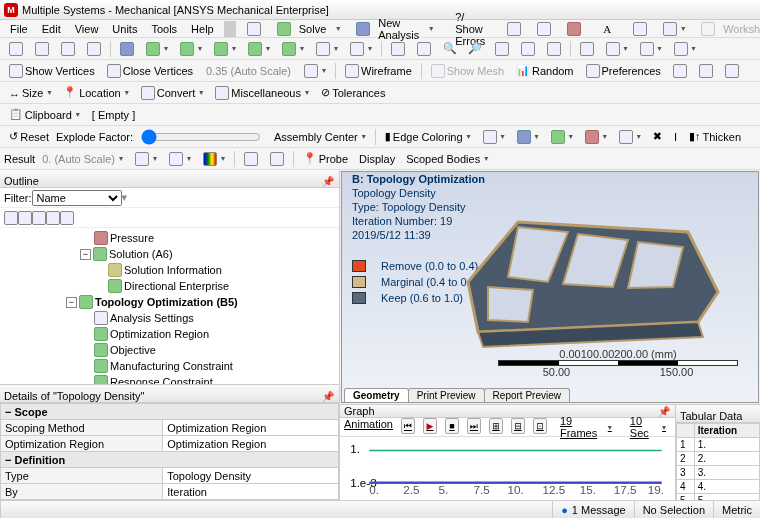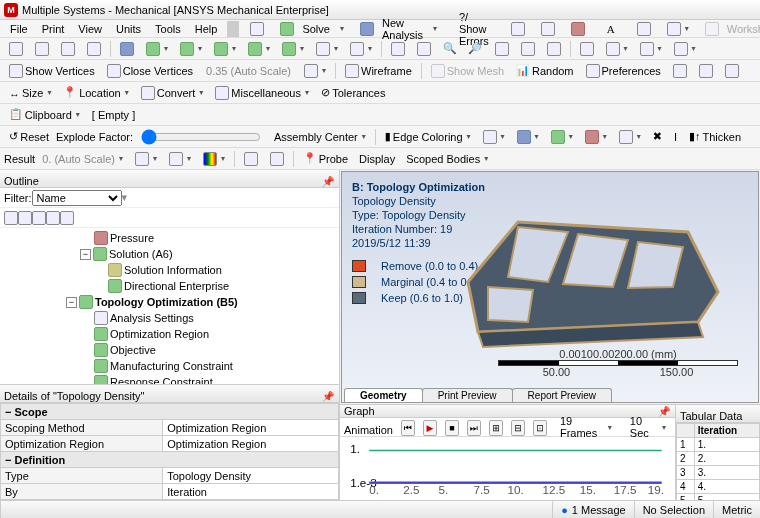--- a/index.html
+++ b/index.html
@@ -27,57 +27,57 @@
 .tree-row { display:flex; align-items:center; height:16px; gap:2px; white-space:nowrap; }
 .tree-row .tog { width:11px; height:11px; border:1px solid #888; text-align:center; line-height:9px; font-size:9px; background:#fff; }
 .ind1 { padding-left:14px; } .ind2 { padding-left:28px; } .ind3 { padding-left:42px; } .ind4 { padding-left:56px; }
 .details { border-top:1px solid #ccc; }
 .details table { width:100%; border-collapse:collapse; }
 .details td { border:1px solid #ccc; padding:1px 4px; height:16px; background:#fff; }
 .details td.k { background:#f4f4f4; width:48%; }
 .details .section td { background:#e8e8e8; font-weight:bold; }
 .viewport-col { flex:1; display:flex; flex-direction:column; }
 .viewport { flex:1; position:relative; background:linear-gradient(#d0d8e8,#eef2f8); border:1px solid #999; margin:1px; overflow:hidden; }
-.vp-info { position:absolute; top:8px; left:10px; color:#036; line-height:14px; }
+.vp-info { position:absolute; top:0; left:10px; color:#036; line-height:14px; }
 .vp-info .t1 { font-weight:bold; }
 .legend { position:absolute; top:86px; left:10px; }
 .legend-row { display:flex; align-items:center; gap:15px; height:16px; color:#036; }
 .swatch { width:14px; height:12px; border:1px solid #333; }
 .model-svg { position:absolute; right:20px; top:20px; width:300px; height:180px; }
 .scale { position:absolute; bottom:24px; right:20px; text-align:right; font-size:10px; color:#333; }
 .scale .bar { width:240px; height:6px; background:#fff; border:1px solid #333; position:relative; }
 .scale .bar span.b { position:absolute; top:0; height:100%; background:#000; }
 .scale .ticks { display:flex; justify-content:center; width:240px; }
 .vp-tabs { position:absolute; bottom:0; left:2px; display:flex; }
-.vp-tab { border:1px solid #999; border-bottom:none; background:#eee; padding:1px 15px; font-size:10px; border-radius:3px 3px 0 0; margin-right:-1px;margin-top:23px; }
+.vp-tab { border:1px solid #999; border-bottom:none; background:#eee; padding:1px 8px; font-size:10px; border-radius:3px 3px 0 0; margin-right:-1px;margin-top:23px; }
 .vp-tab.active { background:#fff; font-weight:bold; }
 .bottom-row { display:flex; height:96px; border-top:1px solid #ccc; }
 .graph-pane { flex:1; display:flex; flex-direction:column; border-right:1px solid #ccc; background:#fff; }
 .tabdata-pane { width:84px; background:#fff; }
-.anim-bar { height:20px; display:flex; align-items:flex-end; gap:8px; padding:0 4px; border-bottom:1px solid #ddd; }
+.anim-bar { height:20px; display:flex; align-items:flex-start; gap:8px; padding:0 4px; border-bottom:1px solid #ddd;text-decoration:underline; }
 .anim-bar .abtn { width:16px; height:16px; border:1px solid #aaa; background:#f5f5f5; display:flex; align-items:center; justify-content:center; font-size:9px; border-radius:2px; }
 .graph-plot { flex:1; position:relative; padding:4px 8px; }
 .graph-plot svg { width:100%; height:100%; }
 .tabdata-pane table { width:100%; border-collapse:collapse; }
 .tabdata-pane td,.tabdata-pane th { border:1px solid #ccc; padding:0 3px; height:14px; font-size:10px; text-align:left; background:#fff; }
 .tabdata-pane th { background:#eee; }
 .statusbar { position:absolute; bottom:0; left:0; right:0; height:18px; background:linear-gradient(#fafafa,#e6e6e6); border-top:1px solid #ccc; display:flex; align-items:center; font-size:11px; }
 .statusbar .cell { border-left:1px solid #ccc; padding:0 8px; height:100%; display:flex; align-items:center; gap:4px; }
 </style>
 </head>
 <body>
 
 <div class="titlebar">
   <span class="ico">M</span>
   <span>Multiple Systems - Mechanical [ANSYS Mechanical Enterprise]</span>
 </div>
 
 <div class="menubar">
   <span>File</span>
-  <span>Print</span>
+  <span>Edit</span>
   <span>View</span>
   <span>Units</span>
   <span>Tools</span>
   <span>Help</span>
   <span class="sep"></span>
   <span class="tbtn">
       <span class="ic"></span>
     </span>
   <span class="tbtn dd">
       <span class="ic green"></span>

